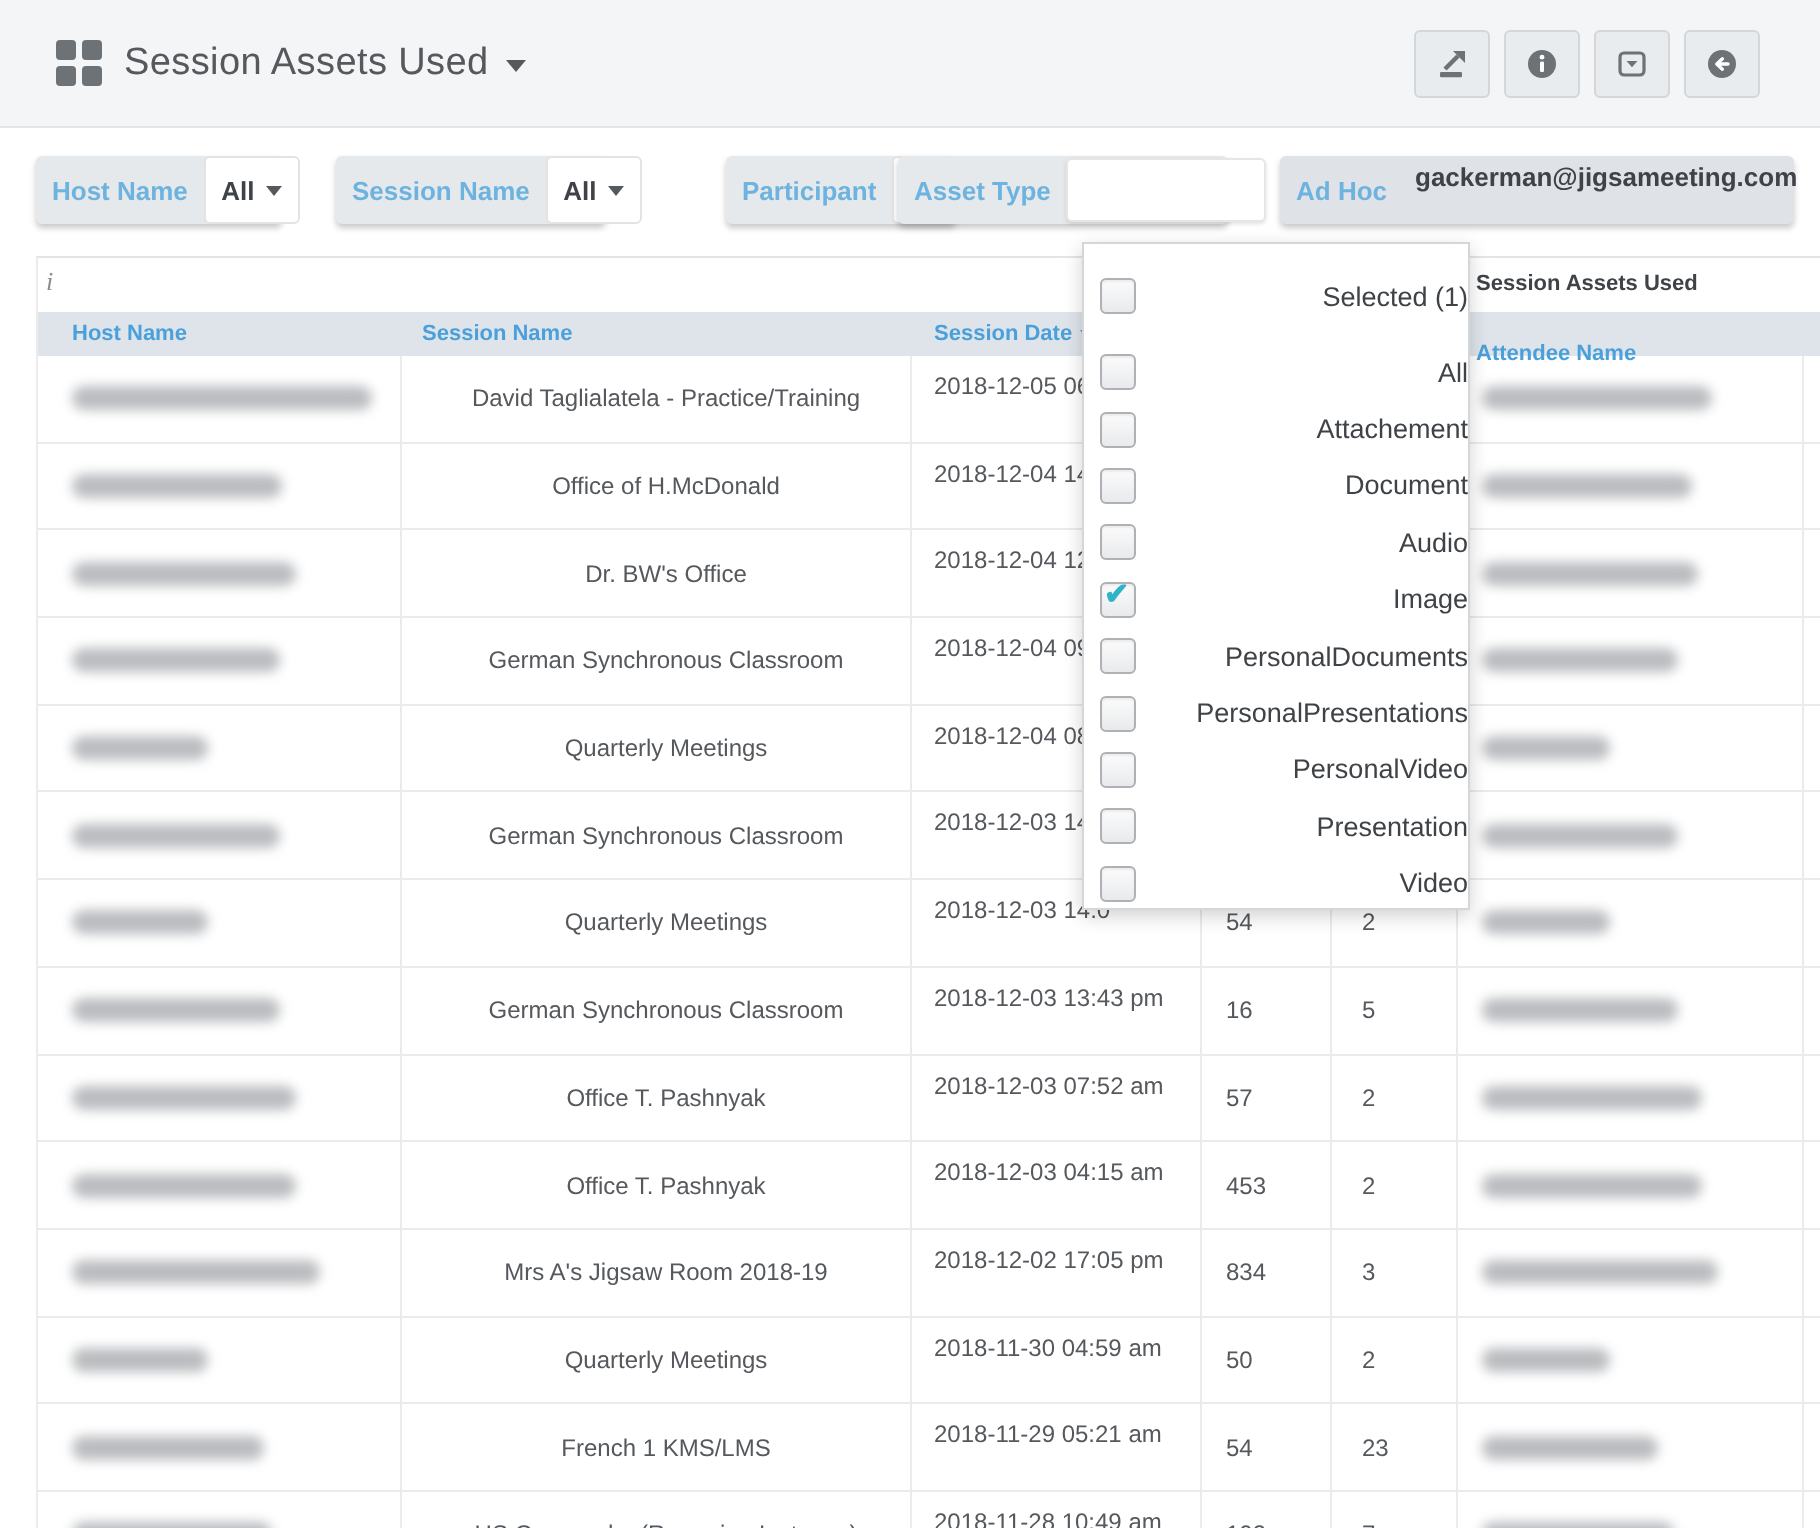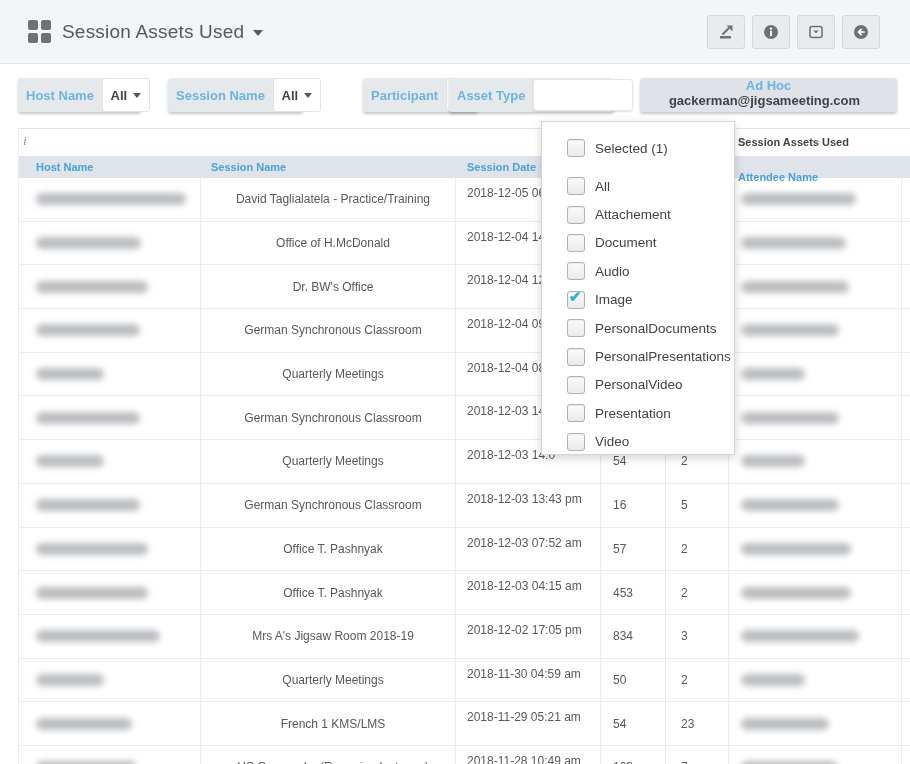--- a/index.html
+++ b/index.html
@@ -41,21 +41,21 @@
   .td.c1{padding-left:17px;}
   .td.c2{padding-left:10px;font-size:12px;color:#55585c;justify-content:center;}
   .td.c3{align-items:flex-start;padding:8px 0 0 11px;font-size:12px;color:#55585c;white-space:nowrap;}
   .td.c4{padding-left:12px;font-size:12px;color:#55585c;}
   .td.c5{padding-left:15px;font-size:12px;color:#55585c;}
   .td.c6{padding-left:12px;}
   .blur{display:inline-block;height:12px;border-radius:6px;background:#a9acb0;filter:blur(3px);opacity:.8;}
 
   
   .dropdown{position:absolute;left:541px;top:121px;width:194px;height:334px;background:#fff;border:1px solid #d4d6d8;box-shadow:0 3px 9px rgba(0,0,0,.18);padding-top:8px;box-sizing:border-box;z-index:10;overflow:hidden;}
-  .ditem{display:flex;align-items:center;height:28.4px;padding-left:25px;cursor:pointer;}
+  .ditem{display:flex;align-items:center;height:28.4px;padding-left:8px;cursor:pointer;justify-content:space-between;}
   .ditem.first{height:36px;margin-bottom:6px;}
   .cb{position:relative;flex:0 0 auto;width:16px;height:16px;border:1px solid #aeb2b6;border-radius:3px;background:linear-gradient(#fbfbfc,#e9eaeb);box-shadow:inset 0 1px 1px rgba(0,0,0,.06);}
   .cb.checked::after{content:"\2714";position:absolute;left:1px;top:-4px;font-size:15px;font-weight:bold;color:#2fb4c7;}
   .dlabel{margin-left:10px;font-size:13.5px;color:#3f4347;white-space:nowrap;}
 </style>
 </head>
 <body>
 
 <div class="stage">
 
@@ -126,21 +126,21 @@
     <span class="flabel">Participant</span>
     <button class="fselect">
       <span>All</span>
       <span class="dcaret"></span>
     </button>
   </div>
   <div class="fgroup" style="left:449px;width:165px;">
     <span class="flabel">Asset Type</span>
     <input class="ftext" value="" style="">
   </div>
-  <div class="fgroup adhoc" style="left:640px;width:257px;flex-direction:column;">
+  <div class="fgroup adhoc" style="left:640px;width:257px;">
     <span class="flabel">Ad Hoc</span>
     <span class="adhoc-value">gackerman@jigsameeting.com</span>
 
   </div>
 
   <div class="grid-area">
     <div class="grid-toolbar">
       <span class="info-glyph">i</span>
       <span class="group-caption">Session Assets Used</span>
     </div>

